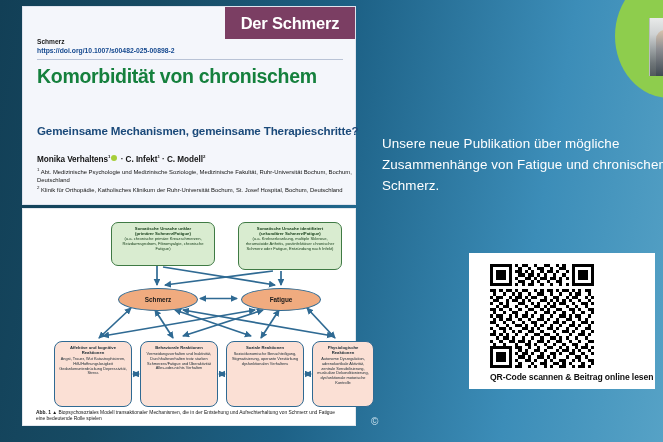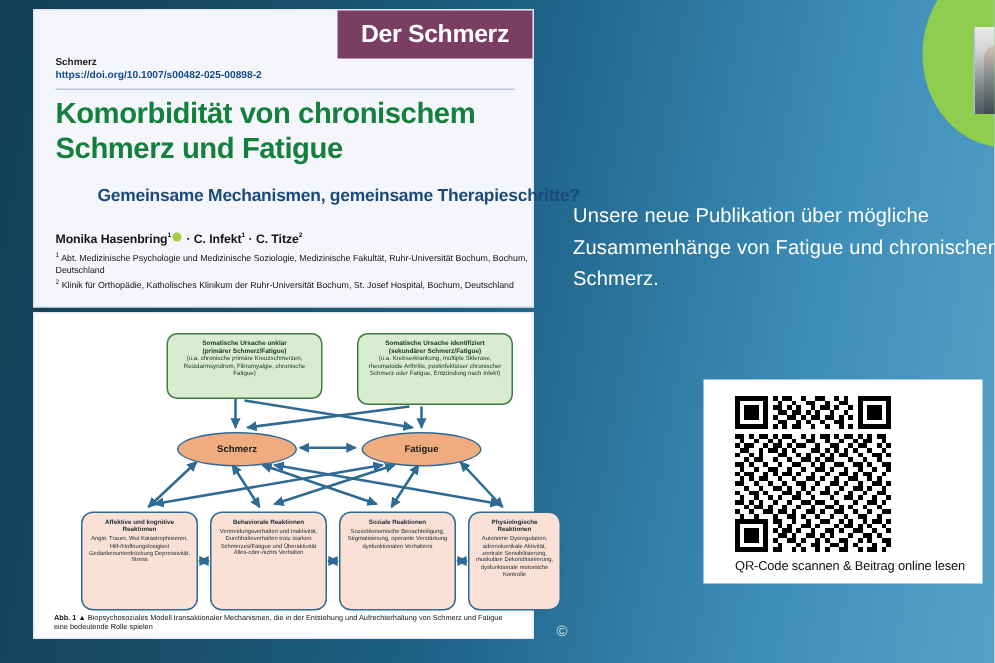--- a/index.html
+++ b/index.html
@@ -32,21 +32,21 @@
     border-radius:9px 9px 0 0;
   }
   
   .qrcard{
     position:absolute;left:469px;top:253px;width:186px;height:136px;
     background:#ffffff;
   }
   .qrbox{position:absolute;left:21px;top:11px;width:104px;height:104px;background:#fff;}
   .qrcaption{
     position:absolute;left:21px;top:119px;width:160px;
-    font-size:8.6px;color:#101010;font-weight:400;letter-spacing:-.1px;
+    font-size:8.6px;color:#101010;font-weight:700;letter-spacing:-.1px;
     white-space:nowrap;
   }
   .copyr{
     position:absolute;left:371px;top:416px;color:#cfe4ef;font-size:10px;
   }
   
   .paper-head{
     position:absolute;left:22px;top:6px;width:334px;height:199px;
     background:#f4f6fb;border:1px solid #dfe4ee;box-sizing:border-box;
   }
@@ -58,21 +58,21 @@
   }
   .jm-line1{position:absolute;left:14px;top:31px;font-size:6.6px;color:#1b1b1b;font-weight:700;}
   .jm-line2{position:absolute;left:14px;top:40px;font-size:6.8px;color:#15498f;font-weight:700;}
   .rule{position:absolute;left:14px;top:52px;width:306px;height:1px;background:#b9c3d6;}
   .ptitle{
     position:absolute;left:14px;top:58px;width:310px;
     color:#15803d;font-weight:700;font-size:19.5px;line-height:23px;letter-spacing:-.3px;
   }
   .psub{
     position:absolute;left:14px;top:117px;width:312px;
-    color:#1b4a7a;font-weight:700;font-size:11.6px;letter-spacing:-.15px;white-space:nowrap;margin-left:28px;
+    color:#1b4a7a;font-weight:700;font-size:11.6px;letter-spacing:-.15px;white-space:nowrap;
   }
   .authors{
     position:absolute;left:14px;top:147px;width:312px;
     color:#141414;font-weight:700;font-size:8.2px;letter-spacing:-.05px;white-space:nowrap;
   }
   .orcid{
     display:inline-block;width:6px;height:6px;border-radius:50%;
     background:#a6ce39;vertical-align:1px;margin:0 1px;
   }
   .aff{
@@ -468,25 +468,24 @@
 
 <div class="copyr">©</div>
 
 <div class="paper-head">
   <div class="journal-badge">Der Schmerz</div>
   <div class="jm-line1">Schmerz</div>
   <div class="jm-line2">https://doi.org/10.1007/s00482-025-00898-2</div>
   <div class="rule"></div>
   <div class="ptitle">
     <div>Komorbidität von chronischem</div>
-    <div>Schmerz und Fatigue</div>
   </div>
   <div class="psub">Gemeinsame Mechanismen, gemeinsame Therapieschritte?</div>
   <div class="authors">
-    <span>Monika Hasenbring</span><span class="sup">1</span><span class="orcid"></span><span> · C. Infekt</span><span class="sup">1</span><span> · C. Titze</span><span class="sup">2</span>
+    <span>Monika Verhaltens</span><span class="sup">1</span><span class="orcid"></span><span> · C. Infekt</span><span class="sup">1</span><span> · C. Modell</span><span class="sup">2</span>
   </div>
   <div class="aff aff1">
     <span class="sup">1</span>
     <span>Abt. Medizinische Psychologie und Medizinische Soziologie, Medizinische Fakultät, Ruhr-Universität Bochum, Bochum, Deutschland</span>
   </div>
   <div class="aff aff2">
     <span class="sup">2</span>
     <span>Klinik für Orthopädie, Katholisches Klinikum der Ruhr-Universität Bochum, St. Josef Hospital, Bochum, Deutschland</span>
   </div>
 </div>

